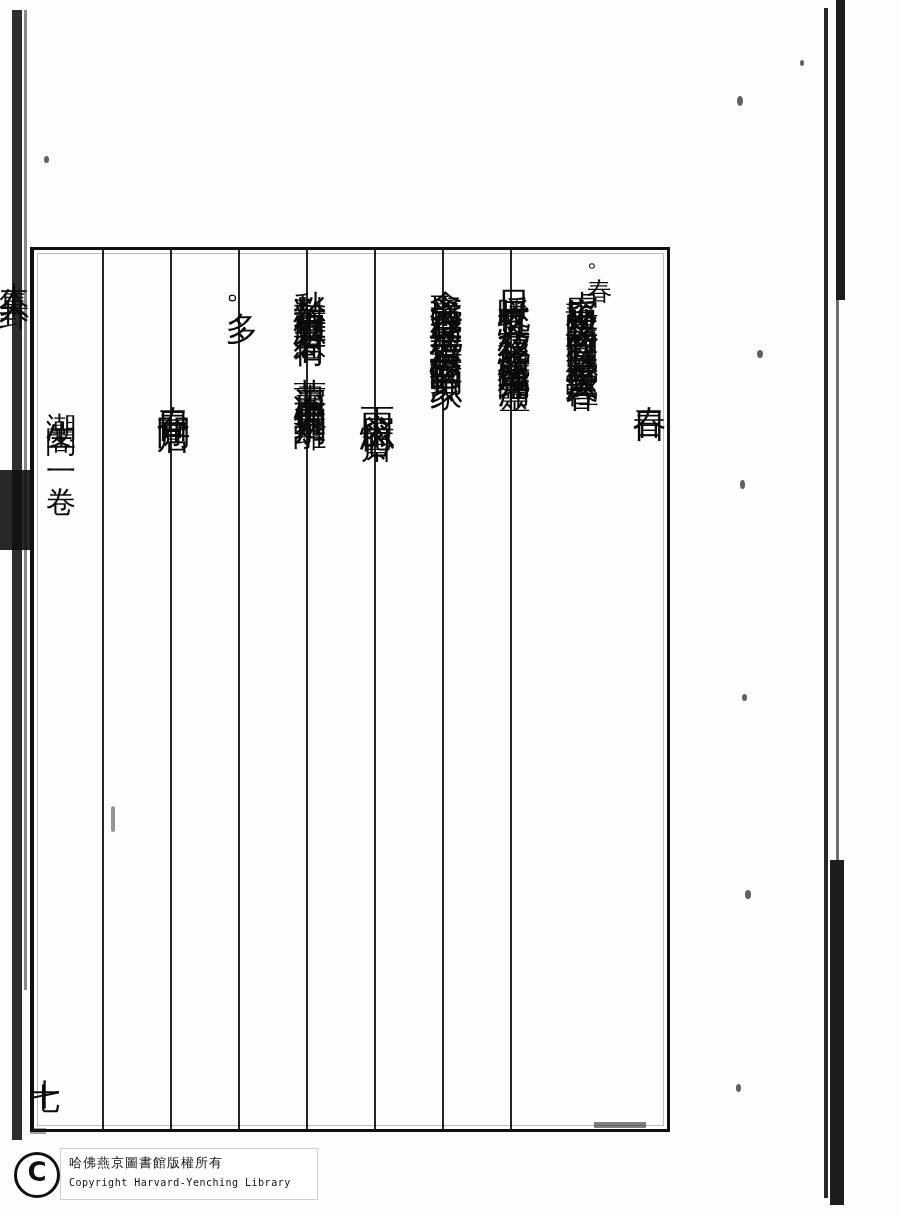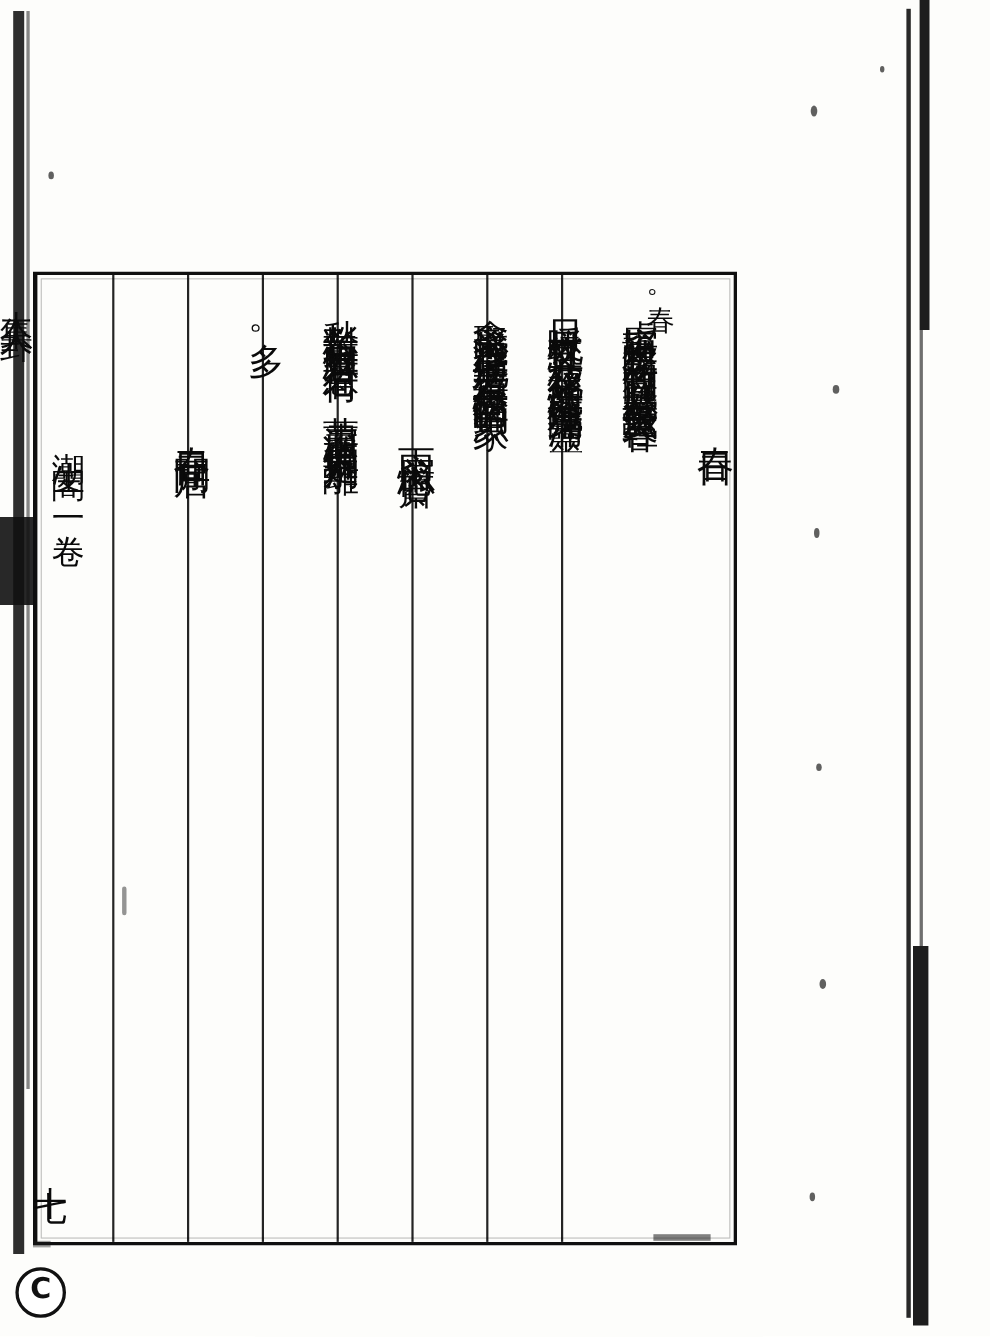--- a/index.html
+++ b/index.html
@@ -278,14 +278,18 @@
       <div class="vcol title-col" style="width:78px;">春日閒居</div>
     </div>
   </div>
 
   <div class="page-number">十七</div>
 
   <div class="smudge" style="left:594px; top:1122px; width:52px; height:6px; opacity:.55;"></div>
   <div class="smudge" style="left:30px;  top:1128px; width:16px; height:6px; opacity:.4;"></div>
 
   <div class="c-mark">C</div>
+  <div class="stamp">
+    <div class="line1">哈佛燕京圖書館版權所有</div>
+    <div class="line2">Copyright Harvard-Yenching Library</div>
+  </div>
 
 </div>
 
 </body></html>

